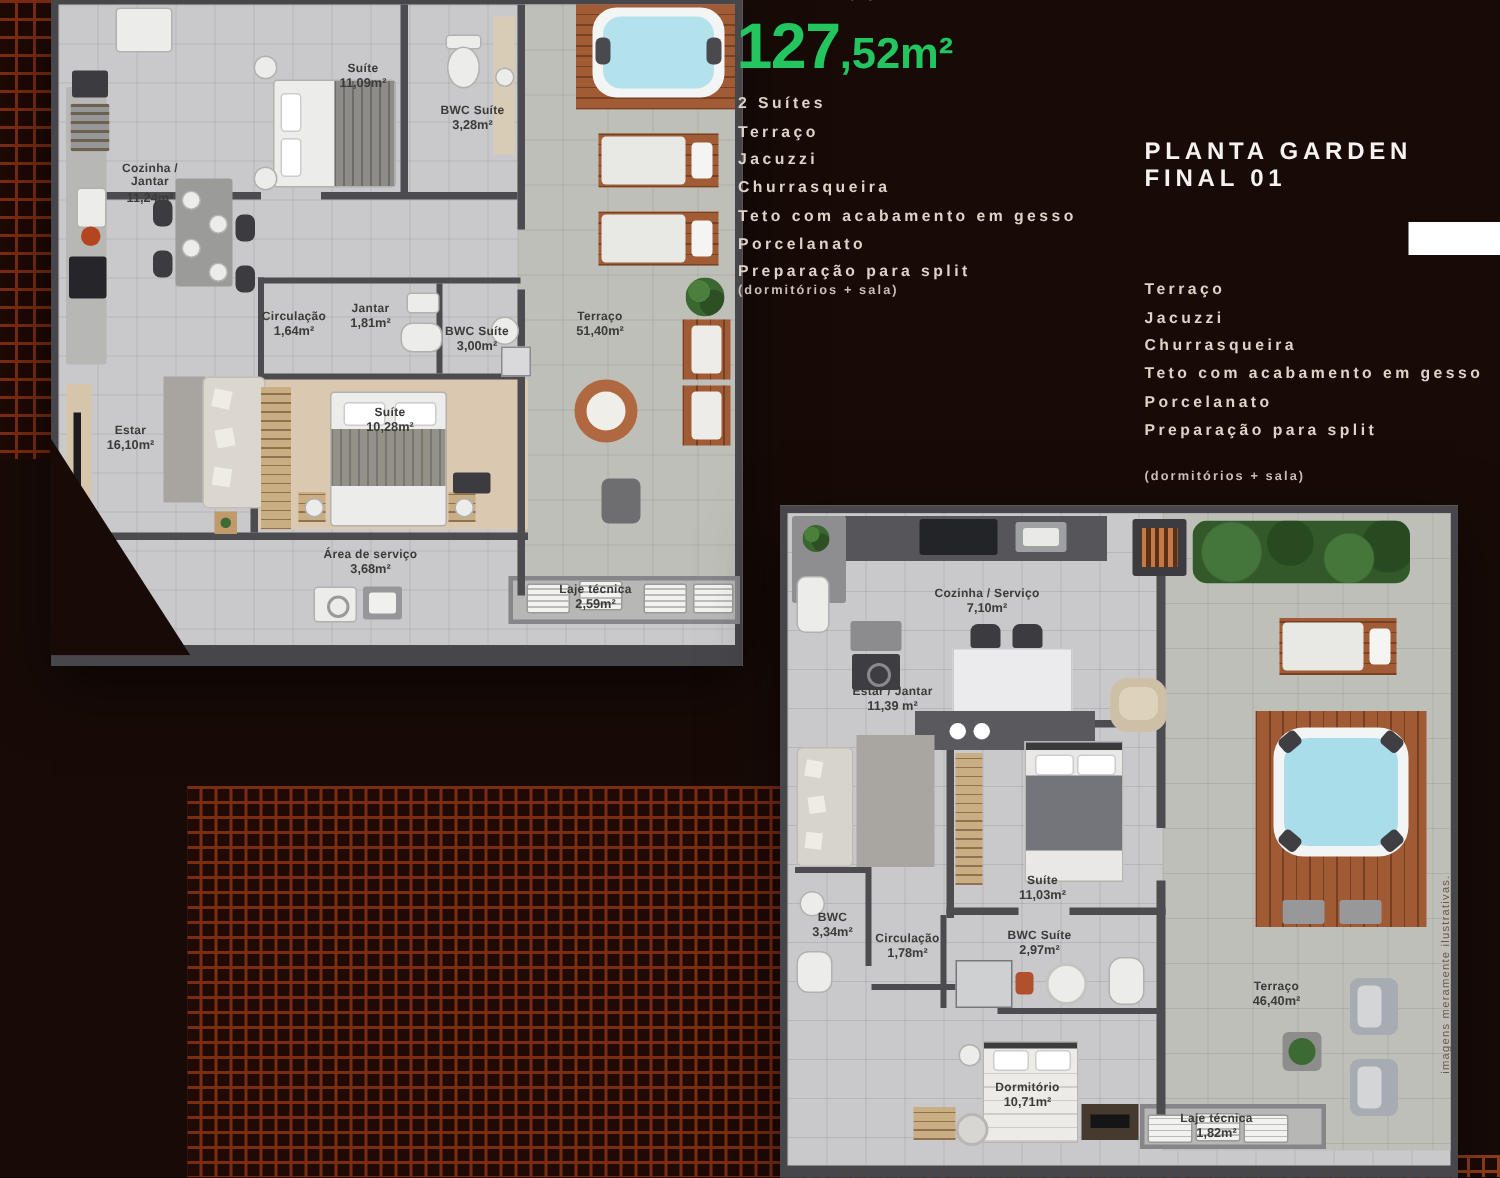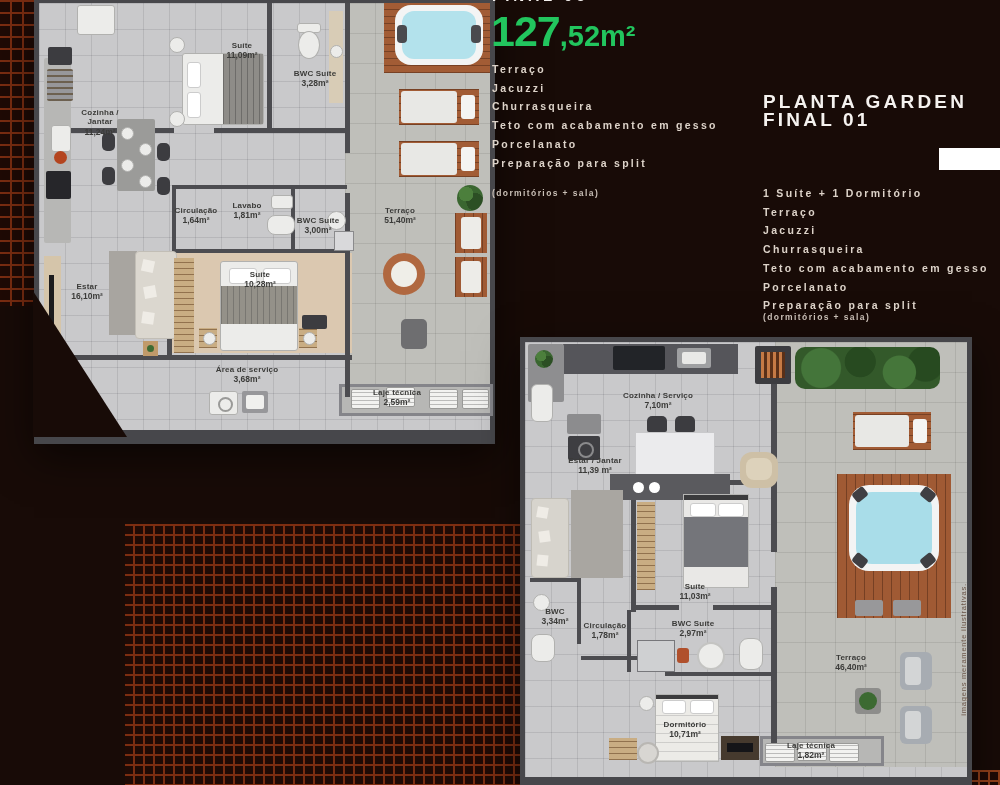--- a/index.html
+++ b/index.html
@@ -58,21 +58,21 @@
   .final-cut{position:absolute;left:492px;top:-13px;font-size:15px;font-weight:bold;
              letter-spacing:4px;color:#f5f1ee;z-index:5;}
   .area-line{position:absolute;color:#22c55e;font-weight:bold;z-index:5;line-height:1;}
   .area-line .big{font-size:43px;letter-spacing:-1px;}
   .area-line .small{font-size:29px;}
   .feat-list{position:absolute;z-index:5;color:#ddd3c9;font-size:10.5px;font-weight:bold;
              letter-spacing:2.3px;}
   .feat-list div{line-height:18.7px;}
   .feat-note{position:absolute;z-index:5;color:#c9bfb6;font-size:8.5px;font-weight:bold;
              letter-spacing:1.4px;}
-  .right-title{position:absolute;left:763px;top:93px;color:#f5f2ef;font-size:19px;
+  .right-title{position:absolute;left:763px;top:93px;color:#f5f2ef;font-size:16px;
              font-weight:bold;letter-spacing:3.2px;line-height:18px;z-index:5;}
   .white-bar{position:absolute;left:939px;top:148px;width:61px;height:22px;background:#ffffff;z-index:5;}
   .watermark{position:absolute;left:959px;top:583px;writing-mode:vertical-rl;
              transform:rotate(180deg);font-size:7.5px;letter-spacing:.8px;color:#6b5649;z-index:5;}
 </style>
 </head>
 <body>
 
 <div class="stage">
 
@@ -202,21 +202,21 @@
     </div>
     <div class="rlabel wrap" style="left:61px;top:119px">
       <div class="rname">Cozinha / Jantar</div>
       <div class="rarea">11,24m²</div>
     </div>
     <div class="rlabel" style="left:157px;top:213px">
       <div class="rname">Circulação</div>
       <div class="rarea">1,64m²</div>
     </div>
     <div class="rlabel" style="left:208px;top:208px">
-      <div class="rname">Lavabo</div>
+      <div class="rname">Jantar</div>
       <div class="rarea">1,81m²</div>
     </div>
     <div class="rlabel" style="left:279px;top:223px">
       <div class="rname">BWC Suíte</div>
       <div class="rarea">3,00m²</div>
     </div>
     <div class="rlabel" style="left:361px;top:213px">
       <div class="rname">Terraço</div>
       <div class="rarea">51,40m²</div>
     </div>
@@ -383,36 +383,36 @@
       <div class="rname">Laje técnica</div>
       <div class="rarea">1,82m²</div>
     </div>
   </section>
 
   <div class="final-cut">FINAL 05</div>
   <div class="area-line" style="left:491px;top:10px">
     <span class="big">127</span><span class="small">,52m²</span>
   </div>
   <div class="feat-list" style="left:492px;top:60px">
+    <div>2 Suítes</div>
     <div>Terraço</div>
     <div>Jacuzzi</div>
     <div>Churrasqueira</div>
     <div>Teto com acabamento em gesso</div>
     <div>Porcelanato</div>
     <div>Preparação para split</div>
   </div>
   <div class="feat-note" style="left:492px;top:188px">(dormitórios + sala)</div>
 
   <div class="right-title">
     <div>PLANTA GARDEN</div>
     <div>FINAL 01</div>
   </div>
   <div class="white-bar"></div>
   <div class="feat-list" style="left:763px;top:184px">
-    <div>1 Suíte + 1 Dormitório</div>
     <div>Terraço</div>
     <div>Jacuzzi</div>
     <div>Churrasqueira</div>
     <div>Teto com acabamento em gesso</div>
     <div>Porcelanato</div>
     <div>Preparação para split</div>
   </div>
   <div class="feat-note" style="left:763px;top:312px">(dormitórios + sala)</div>
 
   <div class="watermark">imagens meramente ilustrativas.</div>

